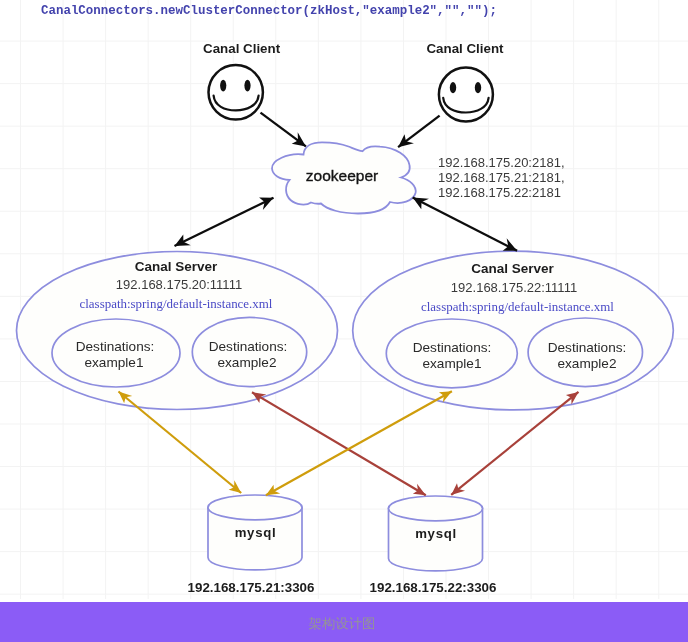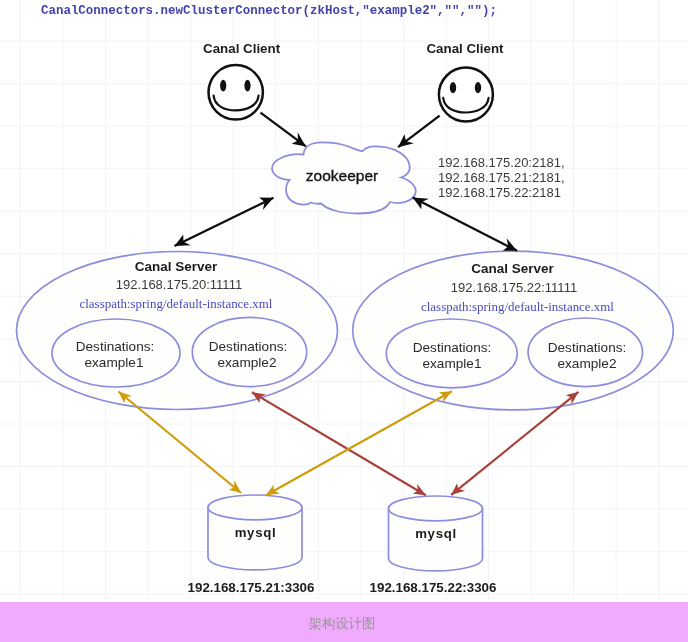--- a/index.html
+++ b/index.html
@@ -1,18 +1,18 @@
 <!DOCTYPE html>
 <html><head>
 <meta charset="utf-8">
 <title>Canal Cluster Architecture Diagram</title>
 <style>
   html,body{margin:0;padding:0;}
   body{width:688px;height:642px;background:#ffffff;font-family:"Liberation Sans",sans-serif;overflow:hidden;}
-  #page{position:relative;width:688px;height:642px;background:#f0abfc;}
+  #page{position:relative;width:688px;height:642px;background:#8b5cf6;}
   #canvas{position:absolute;left:0;top:0;}
   text{white-space:pre;}
 </style>
 </head>
 <body>
 
 <div id="page">
 <svg id="canvas" width="688" height="642" viewBox="0 0 688 642" xmlns="http://www.w3.org/2000/svg">
 
   <defs>

